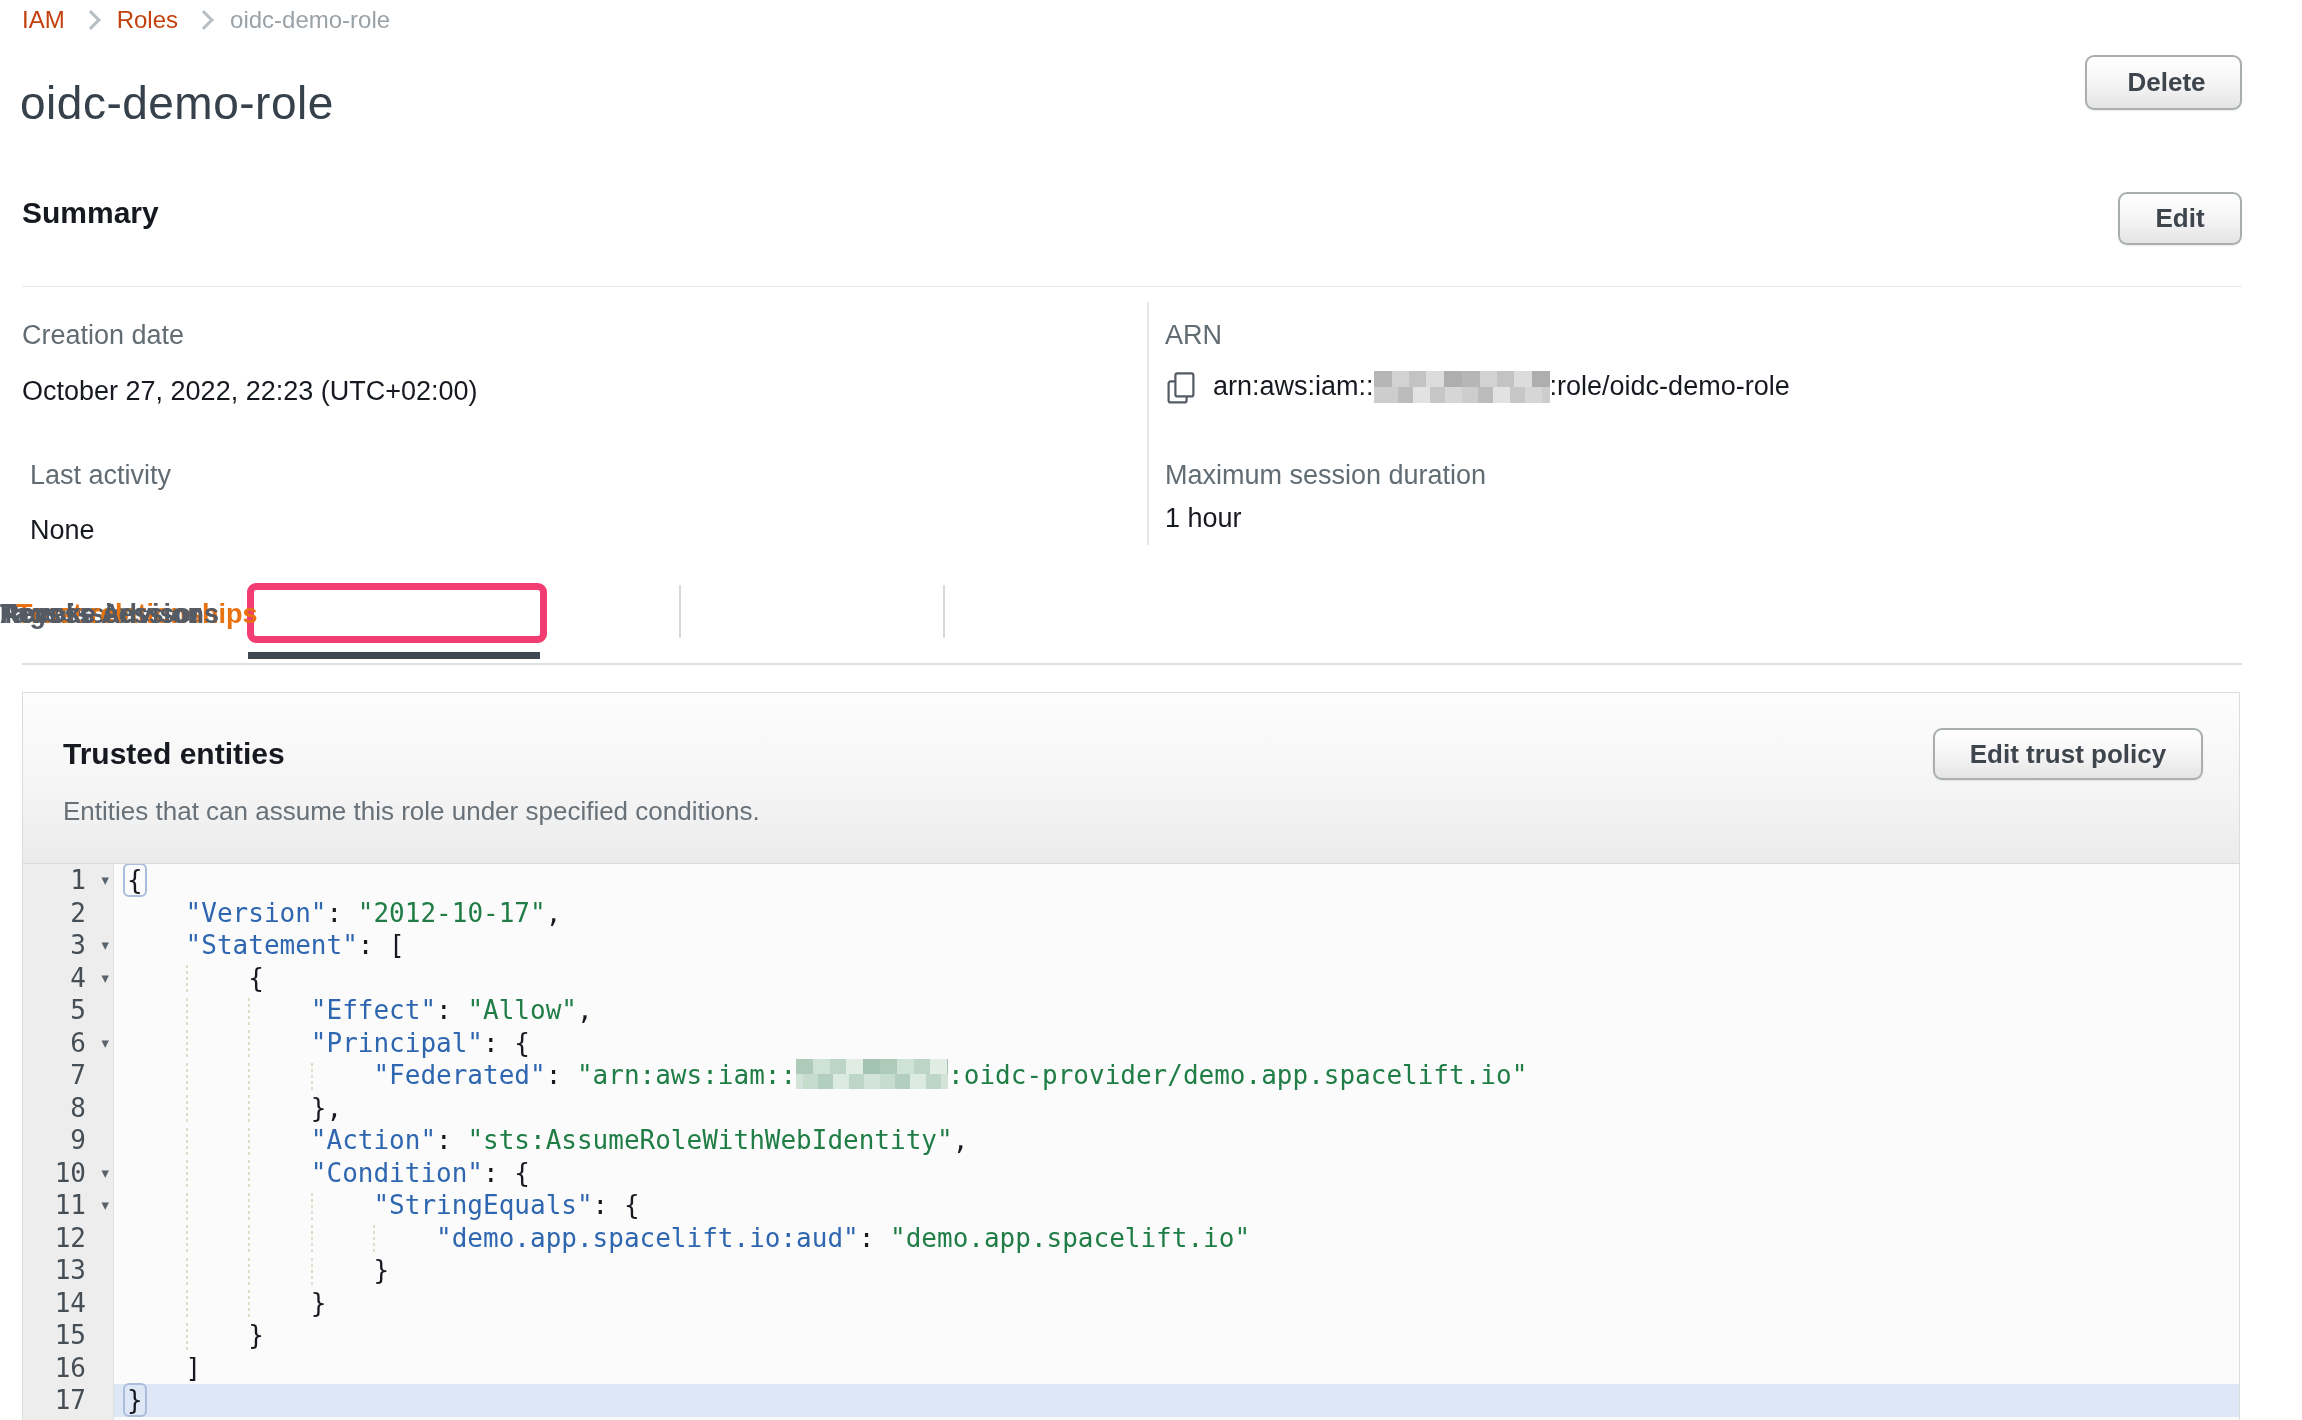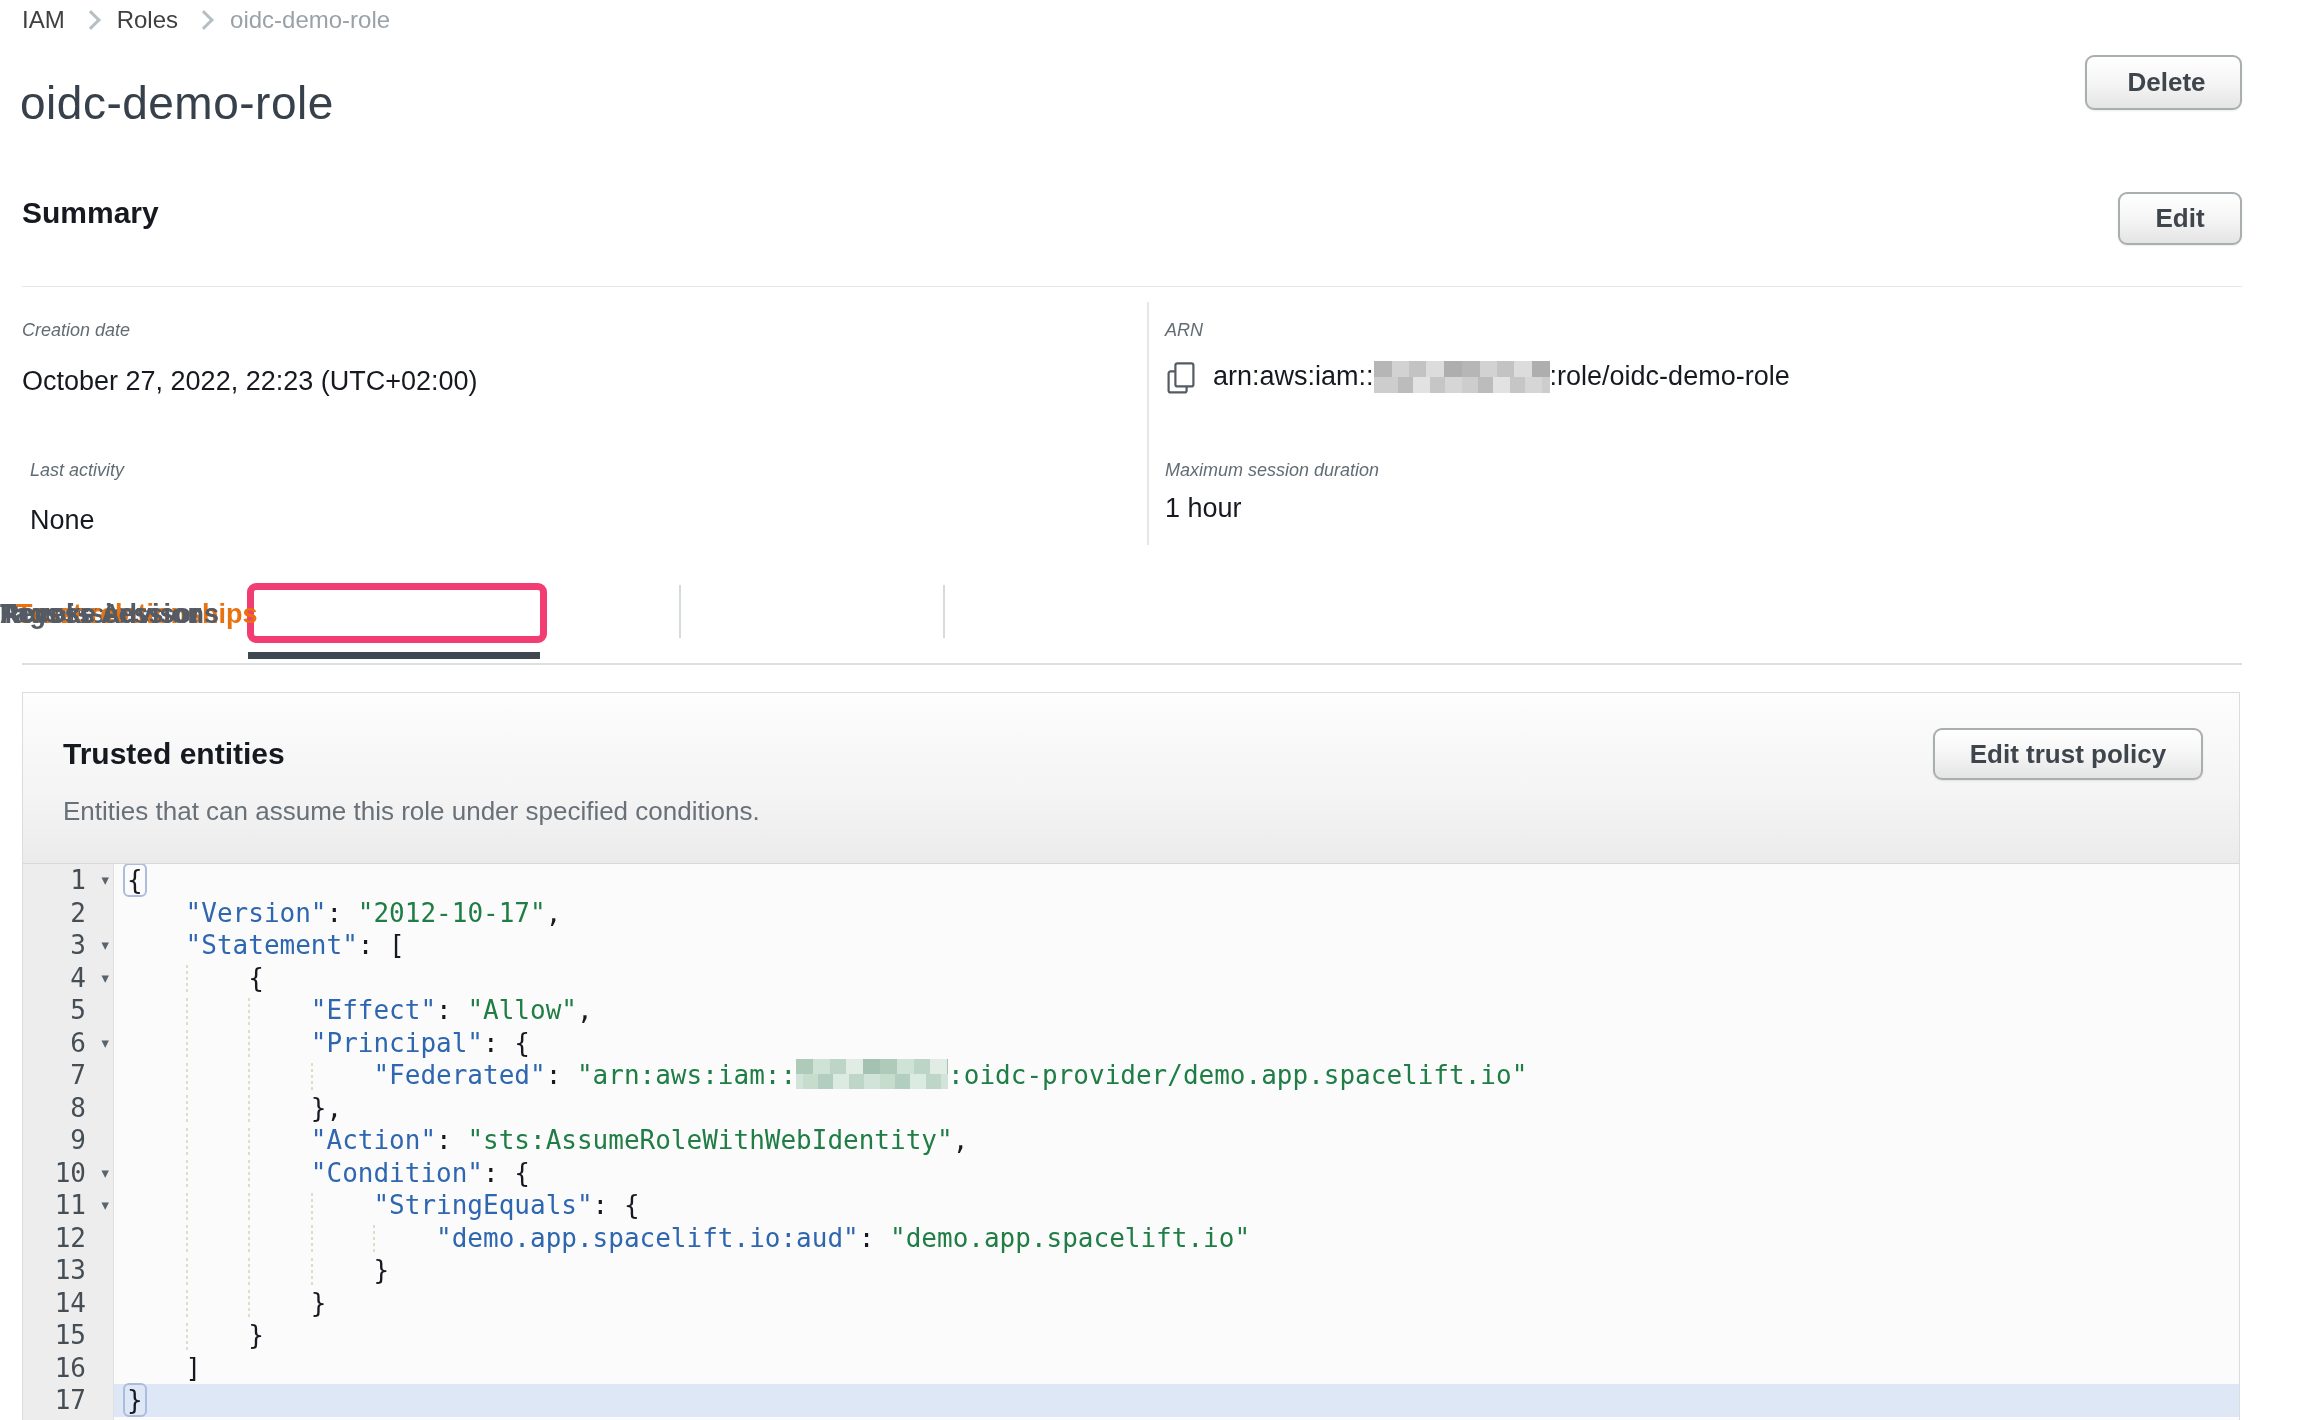--- a/index.html
+++ b/index.html
@@ -1,21 +1,21 @@
 <!DOCTYPE html>
 <html><head>
 <meta charset="utf-8">
 <style>
   html,body{margin:0;padding:0;background:#fff;}
   body{font-family:"Liberation Sans","DejaVu Sans",sans-serif;color:#16191f;}
   #page{position:relative;width:2302px;height:1420px;background:#ffffff;overflow:hidden;}
 
   
   .crumbs{position:absolute;left:22px;top:6px;font-size:24px;display:flex;align-items:center;}
-  .crumb-link{color:#404040;cursor:pointer;text-decoration:none;}
+  .crumb-link{color:#c2410c;cursor:pointer;text-decoration:none;}
   .crumb-cur{color:#9aa2a8;}
   .chev{display:inline-block;width:11px;height:11px;border-top:3px solid #b7bfc3;border-right:3px solid #b7bfc3;transform:rotate(45deg);margin:0 19px;}
 
   
   .page-title{position:absolute;left:20px;top:76px;font-size:46px;font-weight:400;color:#37414b;letter-spacing:.5px;}
 
   
   .btn{position:absolute;box-sizing:border-box;display:flex;align-items:center;justify-content:center;
        font-size:26px;font-weight:bold;color:#3f454d;
        background:linear-gradient(180deg,#ffffff 0%,#f4f4f4 55%,#e4e4e4 100%);
@@ -24,21 +24,21 @@
   .btn-delete{left:2085px;top:55px;width:157px;height:55px;padding-left:6px;}
   .btn-edit{left:2118px;top:192px;width:124px;height:53px;}
   .btn-edit-trust{left:1933px;top:728px;width:270px;height:52px;}
 
   
   .sec-heading{position:absolute;font-size:30px;font-weight:bold;color:#16191f;}
   .summary-heading{left:22px;top:196px;}
   .divider{position:absolute;left:22px;top:286px;width:2220px;height:1px;background:#e4e8e8;}
   .vdivider{position:absolute;left:1147px;top:302px;width:2px;height:243px;background:#e4e8e8;}
   .field{position:absolute;}
-  .f-label{font-size:18px;color:#626c73;font-style:italic;}
+  .f-label{font-size:27px;color:#626c73;}
   .f-value{font-size:27px;color:#16191f;}
   .fld-creation{left:22px;top:320px;}  .fld-creation .f-value{margin-top:25px;text-align:center;}
   .fld-arn{left:1165px;top:320px;}     .fld-arn .f-value{margin-top:20px;display:flex;align-items:flex-start;}
   .fld-last{left:30px;top:460px;}      .fld-last .f-value{margin-top:24px;}
   .fld-max{left:1165px;top:460px;}     .fld-max .f-value{margin-top:12px;}
   .copy-ic{margin-right:16px;cursor:pointer;flex:0 0 auto;display:inline-flex;}
 
   
   .px{display:inline-block;height:32px;vertical-align:-7px;background-repeat:repeat-x;}
   .px-gray{width:176px;

